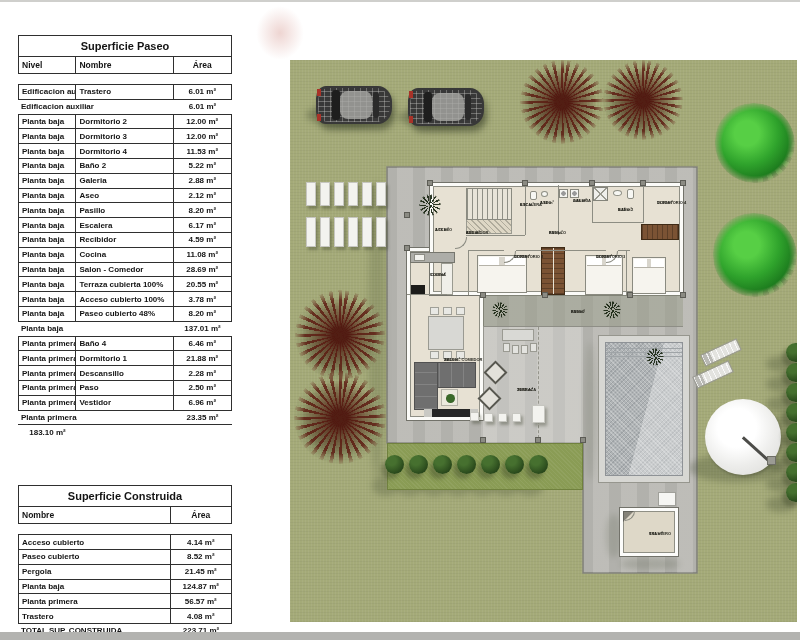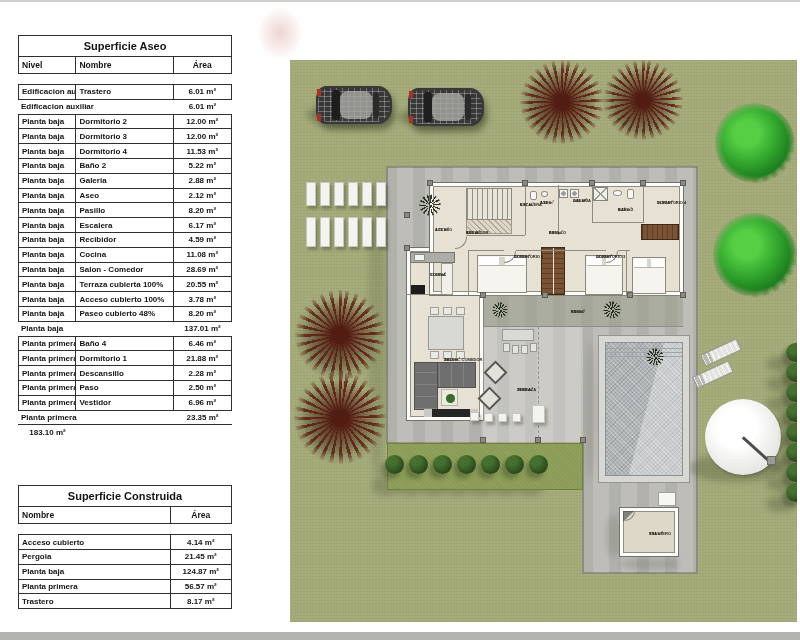--- a/index.html
+++ b/index.html
@@ -161,21 +161,21 @@
   #lg1{left:411px;top:286px}#lg2{left:403px;top:308px}
 </style>
 </head>
 <body>
 
 <div class="topline"></div>
 <div class="pink-blob"></div>
 
 <section id="tables">
   <div class="tbl">
-    <div class="tbl-title">Superficie Aseo</div>
+    <div class="tbl-title">Superficie Paseo</div>
     <div class="tbl-cols">
       <span class="hc1">Nivel</span>
       <span class="hc2">Nombre</span>
       <span class="hc3">Área</span>
     </div>
     <div class="tbl-gap"></div>
     <div id="util-rows">
         <div class="trow first">
           <span class="c1">Edificacion auxiliar</span>
           <span class="c2">Trastero</span>
@@ -300,34 +300,42 @@
       <span class="hb1">Nombre</span>
       <span class="hb2">Área</span>
     </div>
     <div class="tbl-gap"></div>
     <div id="cons-rows">
         <div class="trow first">
           <span class="b1">Acceso cubierto</span>
           <span class="b2">4.14 m²</span>
         </div>
         <div class="trow">
+          <span class="b1">Paseo cubierto</span>
+          <span class="b2">8.52 m²</span>
+        </div>
+        <div class="trow">
           <span class="b1">Pergola</span>
           <span class="b2">21.45 m²</span>
         </div>
         <div class="trow">
           <span class="b1">Planta baja</span>
           <span class="b2">124.87 m²</span>
         </div>
         <div class="trow">
           <span class="b1">Planta primera</span>
           <span class="b2">56.57 m²</span>
         </div>
         <div class="trow">
           <span class="b1">Trastero</span>
-          <span class="b2">8.17 m²</span>
+          <span class="b2">4.08 m²</span>
+        </div>
+        <div class="trow total">
+          <span class="bL">TOTAL SUP. CONSTRUIDA</span>
+          <span class="bA">223.71 m²</span>
         </div>
       </div>
   </div>
 </section>
 
 <div id="plan">
   <svg class="plot-svg" width="314" height="410">
     <path d="M2 2 H312 V408 H198 V278 H2 Z" fill="#bbbab5" stroke="#85857d" stroke-width="1.5"></path>
   </svg>
   <div class="plot-stripes"></div>

